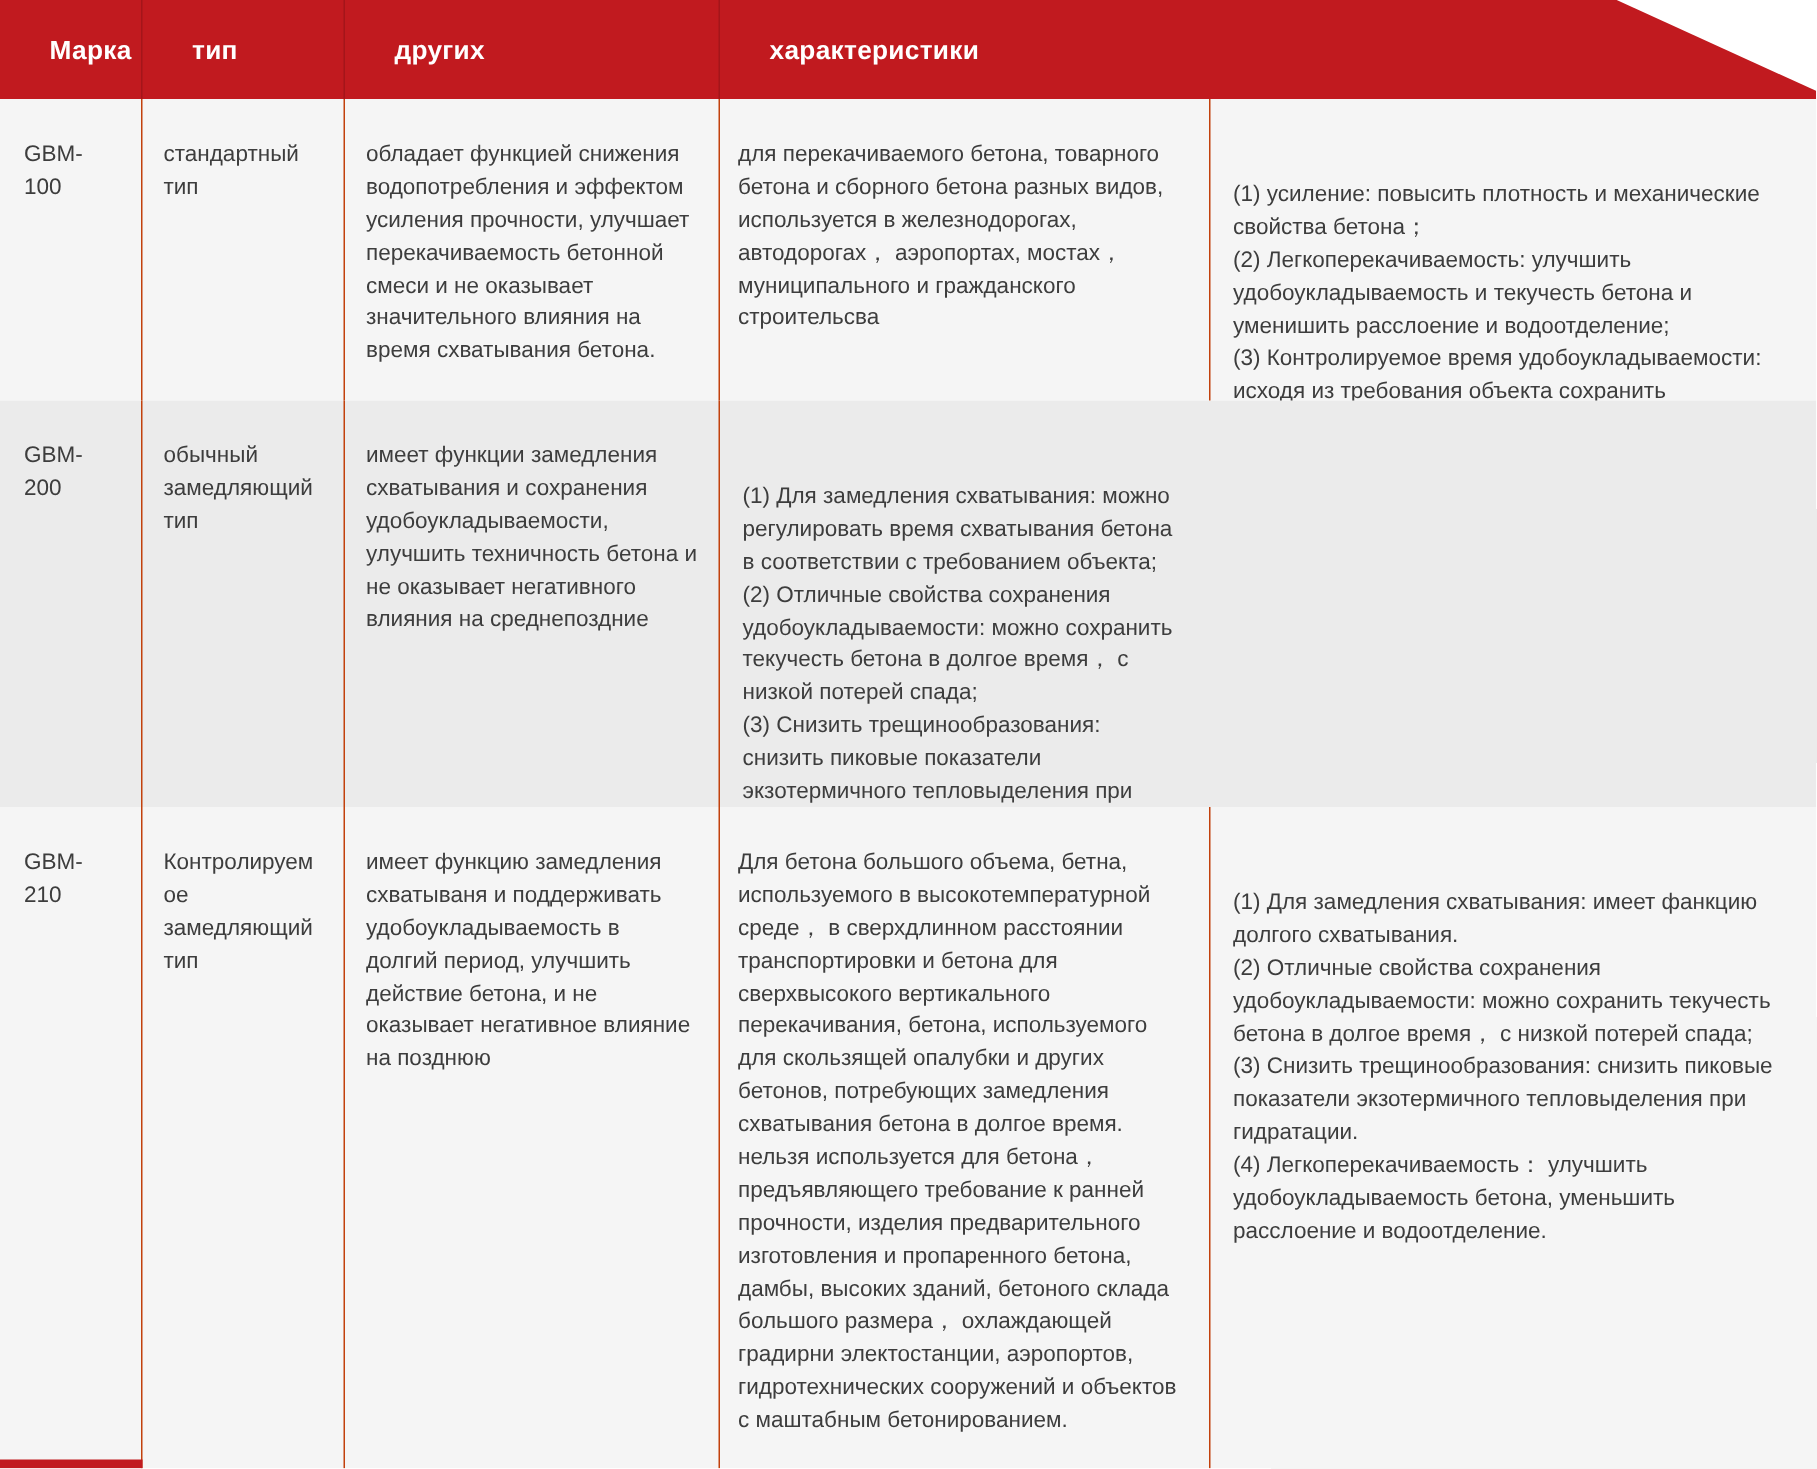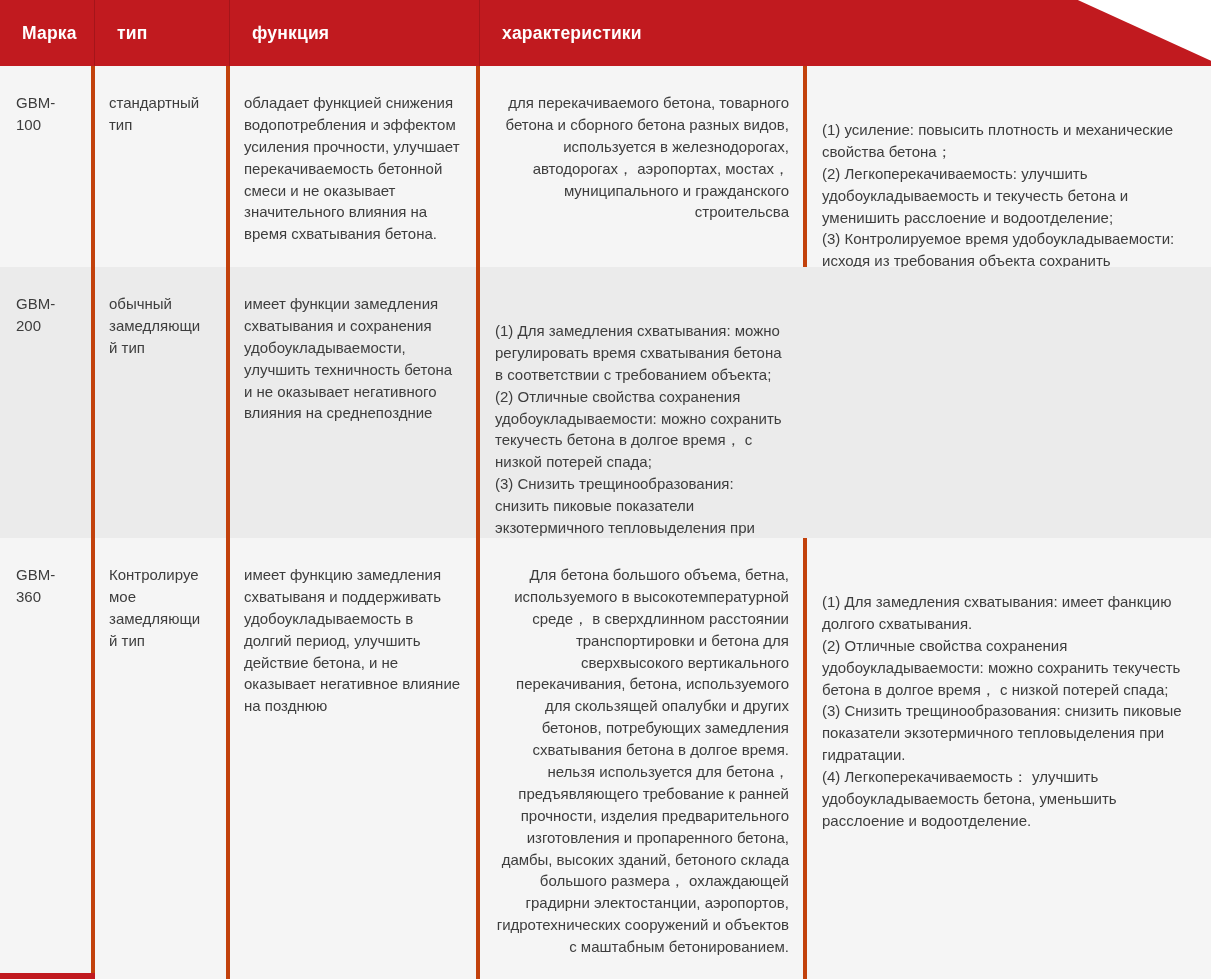--- a/index.html
+++ b/index.html
@@ -18,64 +18,64 @@
   }
   
   .thead{
     height:66px;
     background:var(--header-bg,#c11a1f);
     clip-path:polygon(0 0, 89% 0, 100% 92%, 100% 100%, 0 100%);
   }
   .th{
     display:flex;
     align-items:center;
-    padding-left:22px;
+    padding-left:33px;
     color:#ffffff;
     font-size:17.5px;
     font-weight:600;
     letter-spacing:.2px;
     border-right:1px solid #a4151a;
     box-sizing:border-box;
   }
   .th:last-child{border-right:none;}
   
   .trow{box-sizing:border-box;}
   .row-0{height:201px;background:#f5f5f5;}
   .row-1{height:271px;background:#ebebeb;}
   .row-2{height:441px;background:#f5f5f5;}
   .td{
     box-sizing:border-box;
     padding:26px 14px 18px 14px;
     font-size:15px;
     line-height:1.46;
-    border-right:4px solid #c2410c;
+    border-right:1px solid #c2410c;
     overflow:hidden;
   }
   .td:last-child{border-right:none;padding-right:16px;margin-top:27px;}
   .col-mark{padding-left:16px;}
   .col-type{padding-right:20px;overflow-wrap:break-word;}
   .col-chars{white-space:pre-line;padding-left:15px;}
-  .col-scope{padding-left:12px;text-align:right;}
+  .col-scope{padding-left:12px;}
   
   .next-header-strip{
     position:absolute;
     left:0;bottom:0;
     width:95px;height:6px;
     background:var(--header-bg,#c11a1f);
   }
 </style>
 </head>
 <body>
 
 <div class="page" style="--header-bg: #c11a1f;">
 
   <header class="thead">
     <div class="th">Марка</div>
     <div class="th">тип</div>
-    <div class="th">функция</div>
+    <div class="th">других</div>
     <div class="th">характеристики</div>
   </header>
 
   <section class="trow row-0">
     <div class="td col-mark">GBM-100</div>
     <div class="td col-type">стандартный тип</div>
     <div class="td col-func">обладает функцией снижения водопотребления и эффектом усиления прочности, улучшает перекачиваемость бетонной смеси и не оказывает значительного влияния на время схватывания бетона.</div>
     <div class="td col-scope">для перекачиваемого бетона, товарного бетона и сборного бетона разных видов, используется в железнодорогах, автодорогах， аэропортах, мостах， муниципального и гражданского строительсва</div>
     <div class="td col-chars">(1) усиление: повысить плотность и механические свойства бетона；
 (2) Легкоперекачиваемость: улучшить удобоукладываемость и текучесть бетона и уменишить расслоение и водоотделение;
@@ -86,21 +86,21 @@
     <div class="td col-mark">GBM-200</div>
     <div class="td col-type">обычный замедляющий тип</div>
     <div class="td col-func">имеет функции замедления схватывания и сохранения удобоукладываемости, улучшить техничность бетона и не оказывает негативного влияния на среднепоздние</div>
     <div class="td col-chars">(1) Для замедления схватывания: можно регулировать время схватывания бетона в соответствии с требованием объекта;
 (2) Отличные свойства сохранения удобоукладываемости: можно сохранить текучесть бетона в долгое время， с низкой потерей спада;
 (3) Снизить трещинообразования: снизить пиковые показатели экзотермичного тепловыделения при гидратации.
 (4) Легкоперекачиваемость： улучшить удобоукладываемость бетона, уменьшить расслоение и водоотделение.</div>
   </section>
 
   <section class="trow row-2">
-    <div class="td col-mark">GBM-360</div>
+    <div class="td col-mark">GBM-210</div>
     <div class="td col-type">Контролируемое замедляющий тип</div>
     <div class="td col-func">имеет функцию замедления схватываня и поддерживать удобоукладываемость в долгий период, улучшить действие бетона, и не оказывает негативное влияние на позднюю</div>
     <div class="td col-scope">Для бетона большого объема, бетна, используемого в высокотемпературной среде， в сверхдлинном расстоянии транспортировки и бетона для сверхвысокого вертикального перекачивания, бетона, используемого для скользящей опалубки и других бетонов, потребующих замедления схватывания бетона в долгое время. нельзя используется для бетона， предъявляющего требование к ранней прочности, изделия предварительного изготовления и пропаренного бетона, дамбы, высоких зданий, бетоного склада большого размера， охлаждающей градирни электостанции, аэропортов, гидротехнических сооружений и объектов с маштабным бетонированием.</div>
     <div class="td col-chars">(1) Для замедления схватывания: имеет фанкцию долгого схватывания.
 (2) Отличные свойства сохранения удобоукладываемости: можно сохранить текучесть бетона в долгое время， с низкой потерей спада;
 (3) Снизить трещинообразования: снизить пиковые показатели экзотермичного тепловыделения при гидратации.
 (4) Легкоперекачиваемость： улучшить удобоукладываемость бетона, уменьшить расслоение и водоотделение.</div>
   </section>
 
   <div class="next-header-strip"></div>

